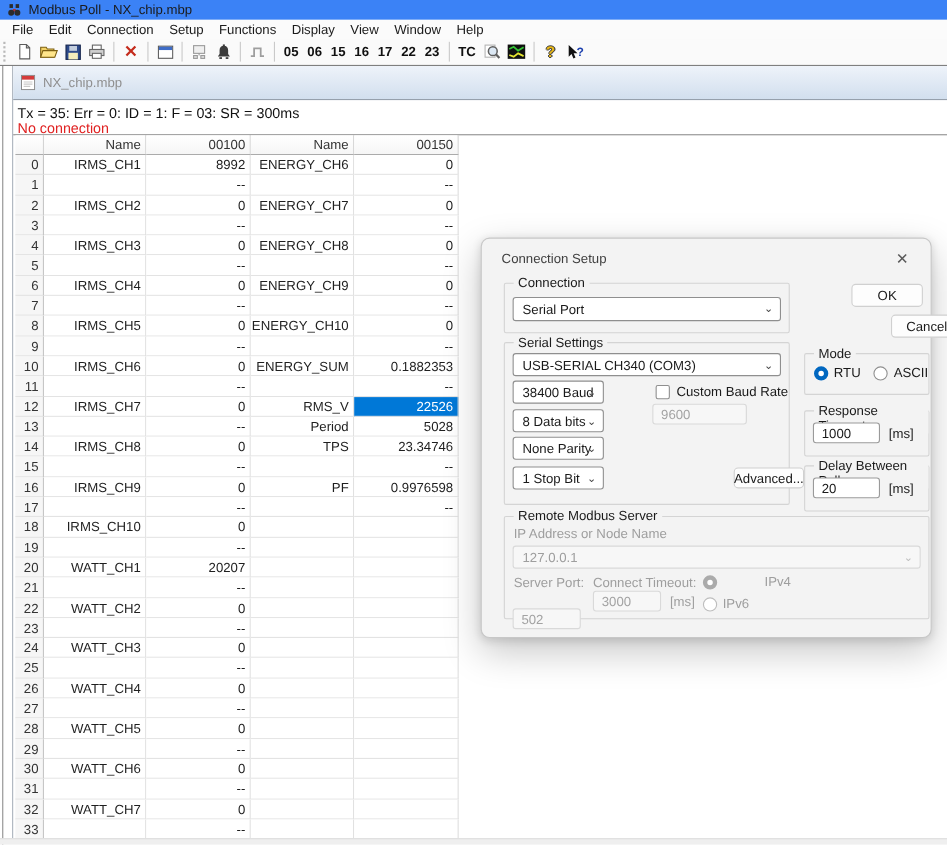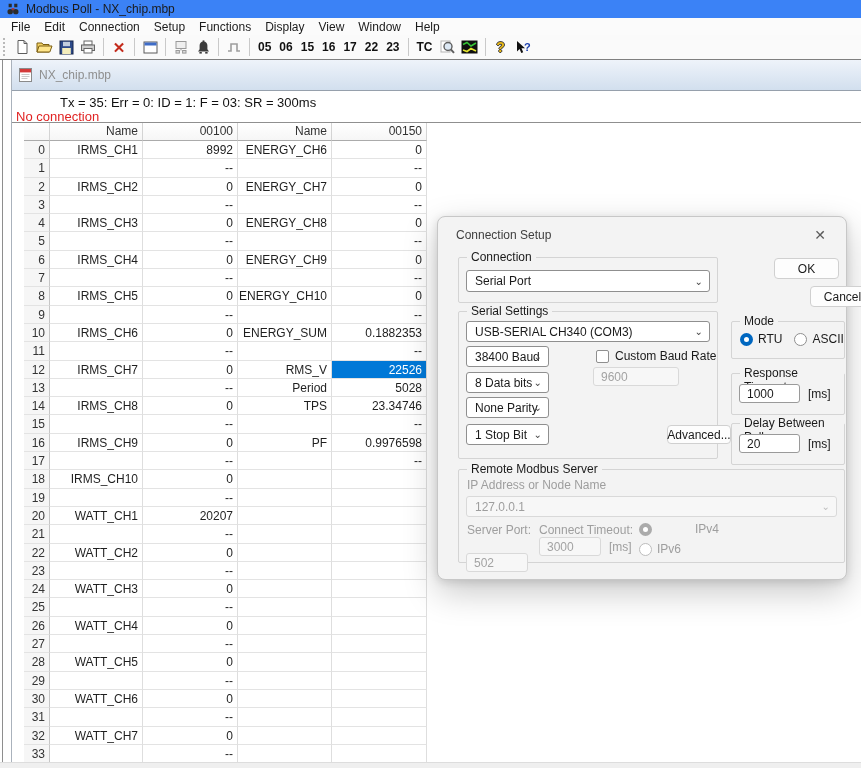--- a/index.html
+++ b/index.html
@@ -20,26 +20,26 @@
   .fnum{font-size:12px;font-weight:700;color:#111;padding:0 4px;}
   .tclabel{font-size:12px;font-weight:700;color:#111;padding:0 4px;}
   .qmark{font-size:14px;font-weight:800;color:#e9b816;text-shadow:-1px 0 #444,1px 0 #444,0 -1px #444,0 1px #444;}
 
   
   .mdi-topline{left:0;top:59px;width:861px;height:1px;background:#7f7f7f;}
   .mdi-leftline{left:2px;top:60px;width:1px;height:708px;background:#8e8e8e;}
   .child-leftline{left:11px;top:60px;width:1px;height:702px;background:#aab2bc;}
   .doc-titlebar{left:12px;top:60px;width:849px;height:31px;background:linear-gradient(#eef3fa,#d2dfee);border-bottom:1px solid #96a0ac;display:flex;align-items:center;gap:7px;padding-left:7px;box-sizing:border-box;}
   .doc-titlebar .t{font-size:12px;color:#8f8f8f;}
-  .statusline1{left:16px;top:95px;font-size:13px;color:#111;margin-left:44px;}
+  .statusline1{left:16px;top:95px;font-size:13px;color:#111;}
   .statusline2{left:16px;top:109px;font-size:13px;}
   .grid-topline{left:12px;top:122px;width:849px;height:1px;background:#8f8f8f;}
 
   
-  .grid{left:14px;top:123px;width:404px;margin-left:10px;}
+  .grid{left:14px;top:123px;width:404px;}
   .grid-row{display:flex;height:18.3px;}
   .grid-row.header{height:18px;}
   .cell{box-sizing:border-box;font-size:12px;color:#1f1f1f;text-align:right;padding-right:4px;line-height:18.3px;
         border-right:1px solid #dedede;border-bottom:1px solid #e3e3e3;white-space:nowrap;overflow:hidden;background:#fff;}
   .c0{width:26px;} .c1{width:93px;} .c2{width:95px;} .c3{width:94px;} .c4{width:95px;}
   .hcell{background:linear-gradient(#ffffff,#f6f6f6);border-right:1px solid #d4d4d4;border-bottom:1px solid #ababab;color:#333;line-height:17px;}
   .rownum{background:#f6f6f6;border-right:1px solid #c6c6c6;color:#333;}
   .cell.selected{background:#0078d7;color:#fff;}
   .bottomstrip{left:0;top:762px;width:861px;height:6px;background:#efefef;border-top:1px solid #dddddd;box-sizing:border-box;}
 

